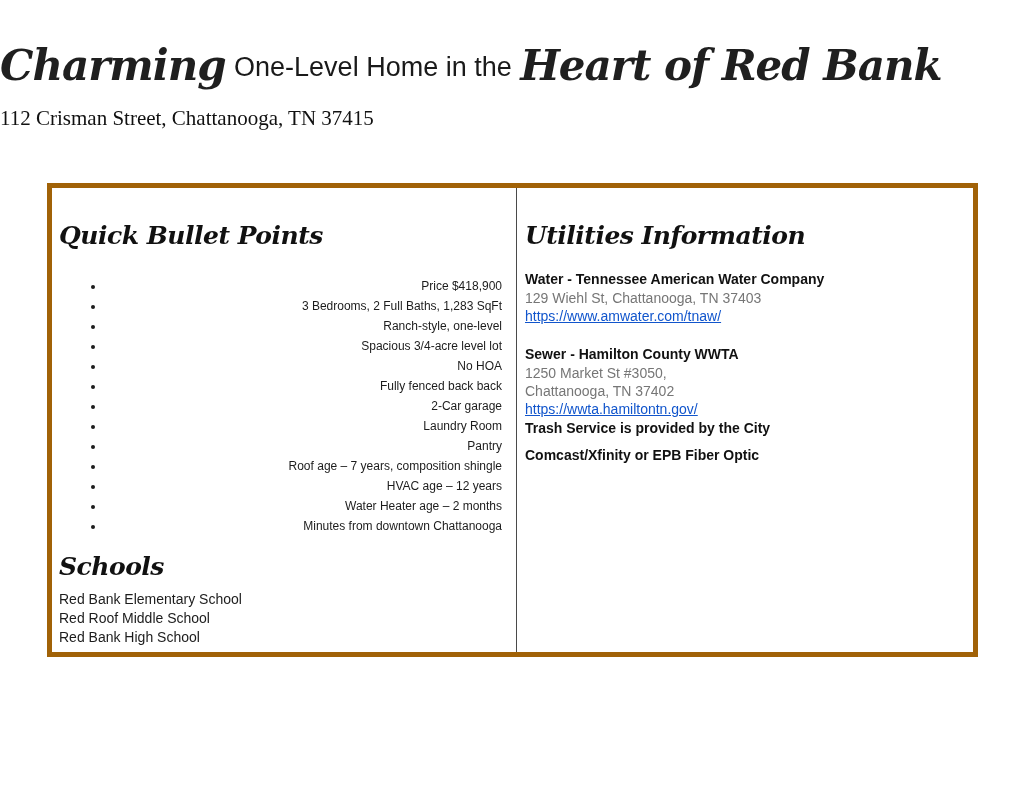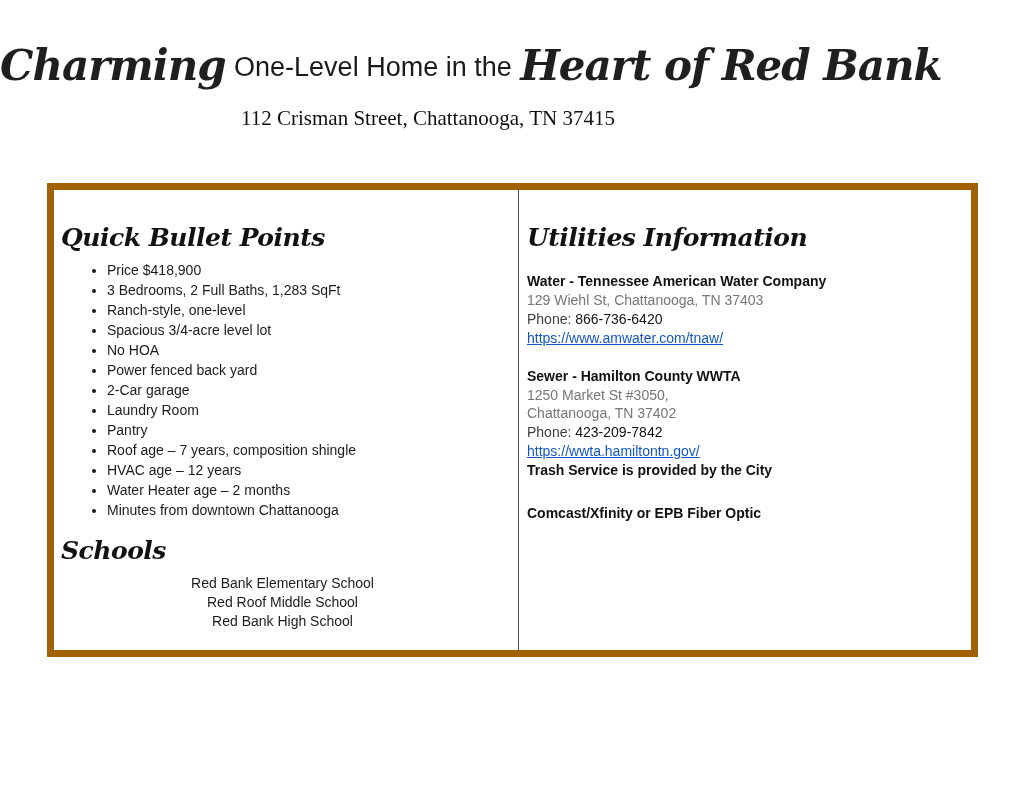--- a/index.html
+++ b/index.html
@@ -6,21 +6,21 @@
   html, body {
     width: 1024px; height: 791px;
     background: #ffffff;
     font-family: "Liberation Sans", sans-serif;
     color: #1f1f1f;
     overflow: hidden;
   }
   .page { position: relative; width: 1024px; height: 791px; background: #fff; }
 
   
-  .header { position: absolute; top: 42px; left: 0; width: 856px; text-align: center; }
+  .header { position: absolute; top: 42px; left: 0; width: 856px; }
   .title-line { white-space: nowrap; }
   .script {
     font-family: "DejaVu Serif", serif;
     font-style: italic;
     font-weight: 700;
   }
   .title-script { font-size: 42px; line-height: 48px; letter-spacing: -1px; }
   .title-plain {
     font-family: "Liberation Sans", sans-serif;
     font-size: 27px; font-weight: 400; color: #1a1a1a;
@@ -31,62 +31,63 @@
     font-family: "Liberation Serif", serif;
     font-size: 21px; color: #111;
     margin-top: 16px;
   }
 
   
   .content-box {
     position: absolute;
     left: 47px; top: 183px;
     width: 931px; height: 474px;
-    border: 7px solid #a16207;
+    border: 5px solid #a16207;
     background: #fff;
     display: grid;
     grid-template-columns: 464px 1fr;
   }
   .col-left  { padding: 33px 14px 0 7px; }
   .col-right { border-left: 1px solid #4a4a4a; padding: 33px 14px 0 8px; }
 
   .section-heading {
     font-size: 25px; line-height: 30px;
     letter-spacing: -0.5px;
     color: #111;
   }
 
   
   ul.bullets {
     list-style: disc;
-    margin: 7px 0 0 0;
+    margin: 25px 0 0 0;
     padding-left: 46px;
-    font-size: 14px;
+    font-size: 12px;
+    text-align: right;
   }
   ul.bullets li { line-height: 20px; color: #1c1c1c; }
   .schools-heading { margin-top: 16px; }
-  .schools-list { margin-top: 8px; font-size: 14px; text-align: center; }
+  .schools-list { margin-top: 8px; font-size: 14px; }
   .schools-list .school { line-height: 19px; color: #1c1c1c; }
 
   
   .utility-section { margin-top: 10px; }
   .utility-section:first-of-type { margin-top: 9px; }
   .utility-title { font-size: 14px; font-weight: 700; color: #111; line-height: 19px; }
   .utility-address { font-size: 14px; color: #767676; line-height: 18px; }
   .utility-phone { font-size: 14px; line-height: 20px; }
   .phone-label { color: #3d3d3d; }
   .phone-number { color: #141414; }
   .utility-link a, a.plain-link {
     font-size: 14px; line-height: 19px;
     color: #1155cc;
     text-decoration: underline;
     cursor: pointer;
   }
   .note { font-size: 14px; font-weight: 700; color: #111; line-height: 19px; }
-  .note.second { margin-top: 24px; }
+  .note.second { margin-top: 8px; }
   .spacer-line { height: 9px; }
 </style>
 </head>
 <body>
 
 <div class="page">
 
   <div class="header">
     <div class="title-line">
       <span class="script title-script">Charming</span>
@@ -99,21 +100,21 @@
   <div class="content-box">
 
     <div class="col-left">
       <div class="script section-heading">Quick Bullet Points</div>
       <ul class="bullets">
         <li>Price $418,900</li>
         <li>3 Bedrooms, 2 Full Baths, 1,283 SqFt</li>
         <li>Ranch-style, one-level</li>
         <li>Spacious 3/4-acre level lot</li>
         <li>No HOA</li>
-        <li>Power fenced back yard</li>
+        <li>Fully fenced back back</li>
         <li>2-Car garage</li>
         <li>Laundry Room</li>
         <li>Pantry</li>
         <li>Roof age – 7 years, composition shingle</li>
         <li>HVAC age – 12 years</li>
         <li>Water Heater age – 2 months</li>
         <li>Minutes from downtown Chattanooga</li>
       </ul>
 
       <div class="script section-heading schools-heading">Schools</div>
@@ -126,39 +127,31 @@
 
     <div class="col-right">
       <div class="script section-heading">Utilities Information</div>
 
 
       <div class="spacer-line"></div>
 
       <div class="utility-section">
         <div class="utility-title">Water - Tennessee American Water Company</div>
         <div class="utility-address">129 Wiehl St, Chattanooga, TN 37403</div>
-        <div class="utility-phone">
-          <span class="phone-label">Phone:</span>
-          <span class="phone-number">866-736-6420</span>
-        </div>
         <div class="utility-link">
           <a>https://www.amwater.com/tnaw/</a>
         </div>
       </div>
 
       <div class="spacer-line"></div>
 
       <div class="utility-section">
         <div class="utility-title">Sewer - Hamilton County WWTA</div>
         <div class="utility-address">1250 Market St #3050,</div>
         <div class="utility-address">Chattanooga, TN 37402</div>
-        <div class="utility-phone">
-          <span class="phone-label">Phone:</span>
-          <span class="phone-number">423-209-7842</span>
-        </div>
         <div class="utility-link">
           <a>https://wwta.hamiltontn.gov/</a>
         </div>
       </div>
 
       <div class="note">Trash Service is provided by the City</div>
       <div class="note second">Comcast/Xfinity or EPB Fiber Optic</div>
     </div>
 
   </div>

